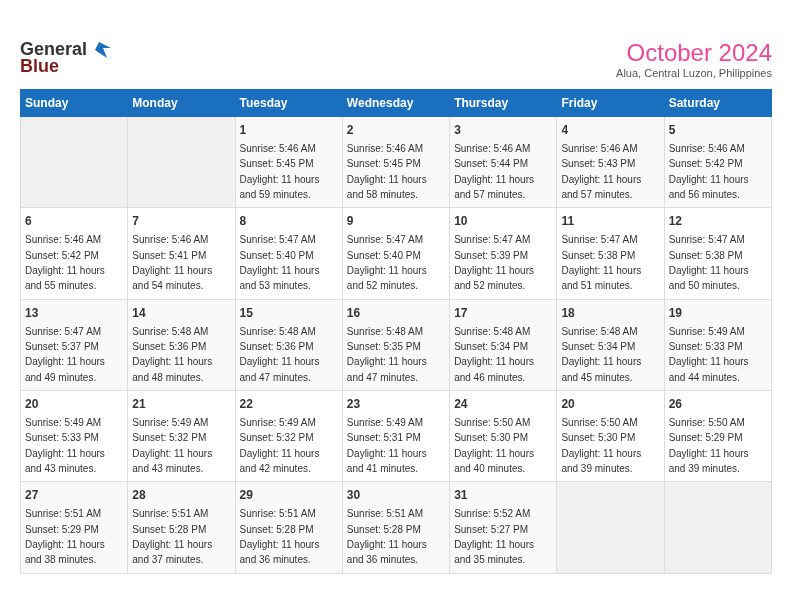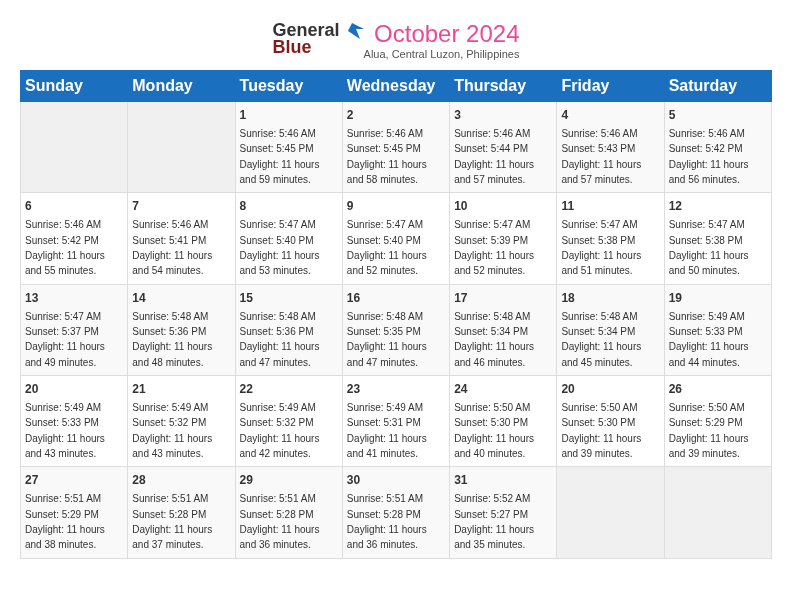--- a/index.html
+++ b/index.html
@@ -6,22 +6,23 @@
     body {
       font-family: Arial, sans-serif;
       background: #fff;
       width: 792px;
       min-height: 612px;
       padding: 20px;
     }
     .header {
       display: flex;
       align-items: flex-start;
-      justify-content: center;
+      justify-content: space-between;
       margin-bottom: 10px;
+      margin-top: 19px;
     }
     .logo {
       display: flex;
       align-items: center;
       gap: 4px;
     }
     .title-block {
       text-align: right;
     }
     .month-title {
@@ -36,21 +37,21 @@
     table {
       width: 100%;
       border-collapse: collapse;
       font-size: 11px;
     }
     thead tr th {
       background-color: #1a6fbf;
       color: #fff;
       padding: 6px 4px;
       text-align: left;
-      font-size: 16px;
+      font-size: 12px;
       font-weight: bold;
       border: 1px solid #1a6fbf;
     }
     tbody tr td {
       vertical-align: top;
       padding: 5px 4px;
       border: 1px solid #ddd;
       min-width: 100px;
       min-height: 70px;
       background: #fff;

